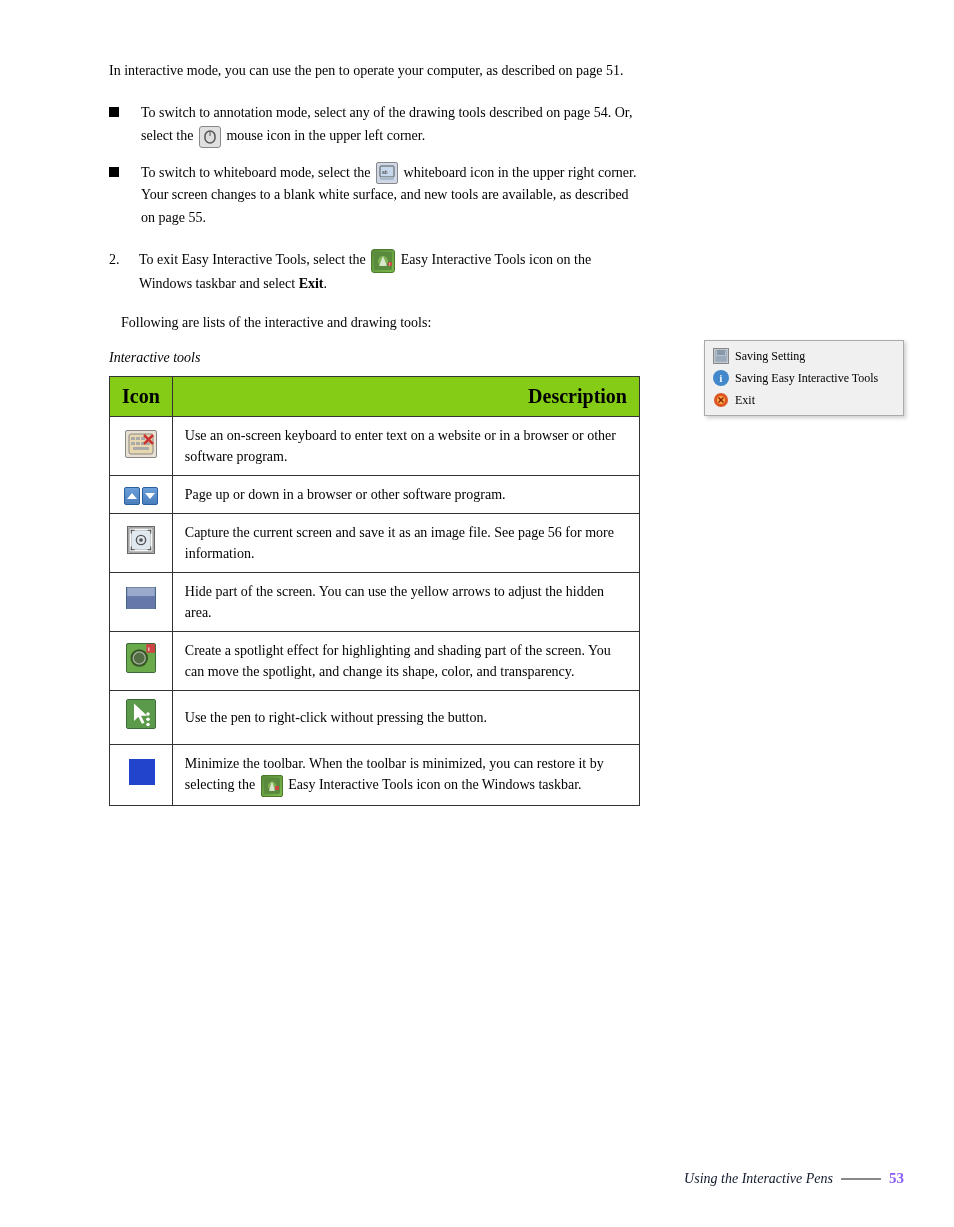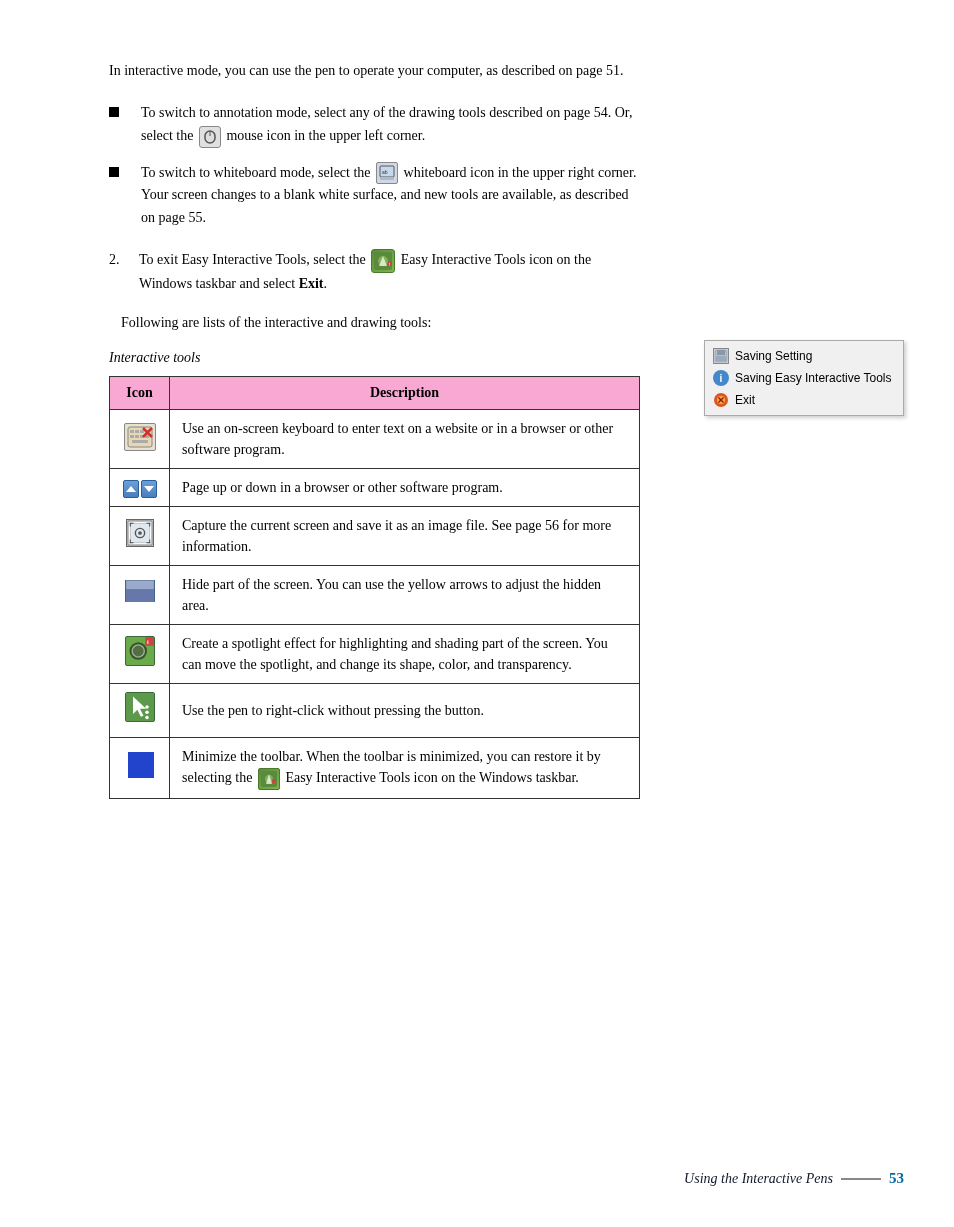--- a/index.html
+++ b/index.html
@@ -118,26 +118,26 @@
     }
     
     .tools-table {
       width: 100%;
       border-collapse: collapse;
       border: 1px solid #333;
       margin-top: 6px;
       max-width: 590px;
     }
     .tools-table th {
-      background: #f9a8d4;
+      background: #84cc16;
       font-weight: bold;
-      font-size: 14px;
+      font-size: 20px;
       border: 1px solid #333;
       padding: 8px 12px;
-      text-align: center;
+      text-align: right;
     }
     .tools-table td {
       border: 1px solid #333;
       padding: 8px 12px;
       vertical-align: middle;
       line-height: 1.5;
     }
     .tools-table td.icon-cell {
       width: 60px;
       text-align: center;
@@ -238,21 +238,21 @@
     }
     
     .context-menu {
       position: absolute;
       top: 340px;
       right: 50px;
       width: 200px;
       background: #f0f0f0;
       border: 1px solid #aaa;
       padding: 4px 0;
-      font-family: Liberation Sans, sans-serif;
+      font-family: Liberation Serif, serif;
       font-size: 12px;
       box-shadow: 2px 2px 4px rgba(0,0,0,0.2);
     }
     .context-menu-item {
       display: flex;
       align-items: center;
       padding: 3px 8px;
       gap: 6px;
       cursor: default;
     }
@@ -286,21 +286,21 @@
       gap: 8px;
     }
     .footer-text {
       font-style: italic;
       font-size: 14px;
       color: #0f172a;
     }
     .footer-page-num {
       font-size: 15px;
       font-weight: bold;
-      color: #0369a1;
+      color: #8b5cf6;
     }
     .footer-rule {
       width: 40px;
       height: 2px;
       background: #888;
       display: inline-block;
     }
     .bold { font-weight: bold; }
   </style>
 </head>

